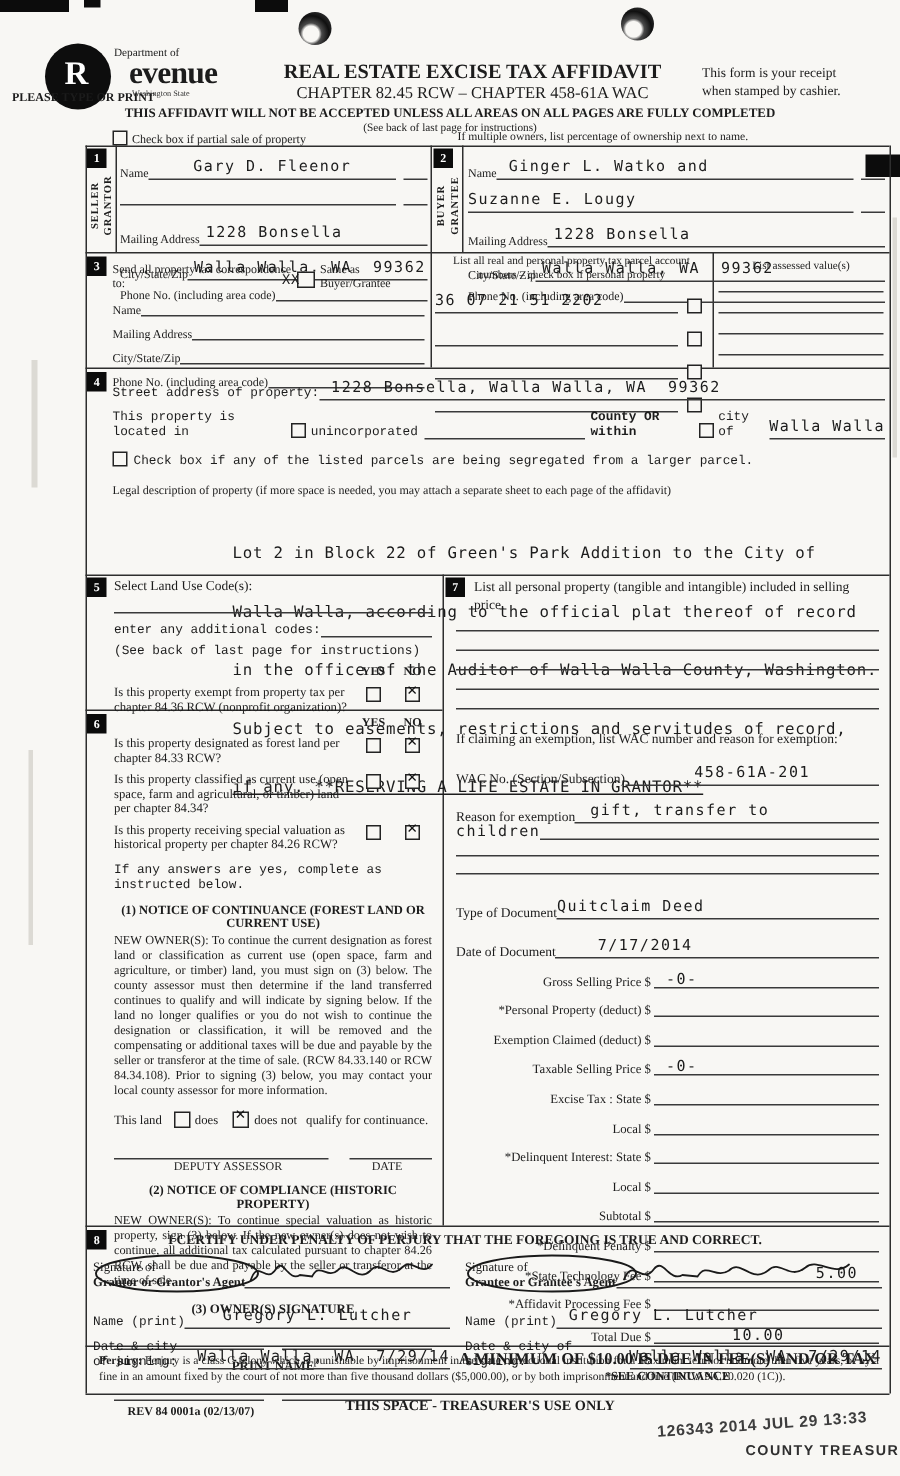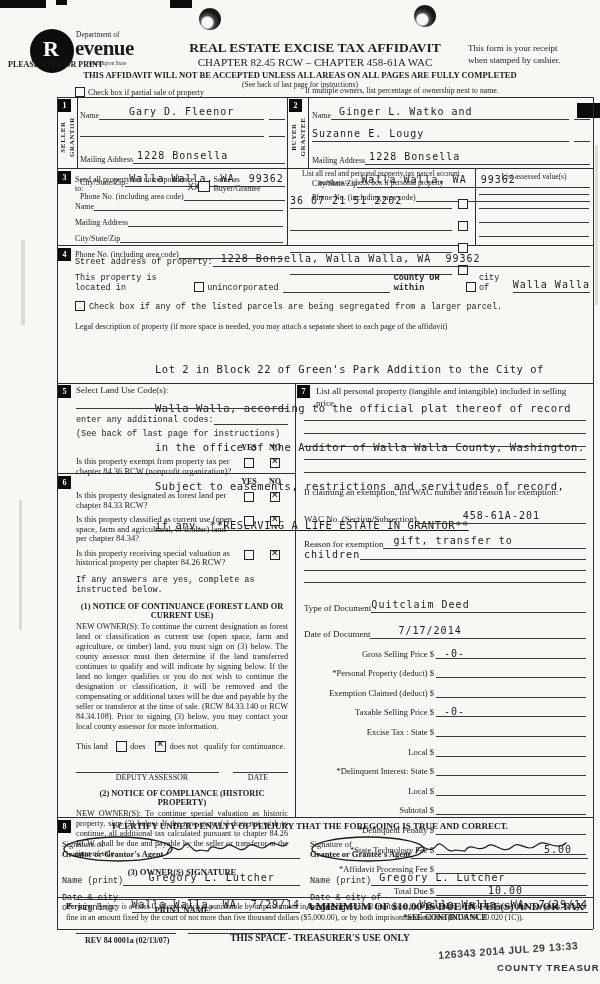--- a/index.html
+++ b/index.html
@@ -66,21 +66,21 @@
   <div class="smudge" style="left:595px;top:145px;width:3px;height:160px;"></div>
 
   <div class="punch" style="left:199px;top:8px;"></div>
   <div class="punch" style="left:414px;top:5px;"></div>
 
   <div class="abs" style="left:30px;top:27px;width:150px;height:52px;">
     <div class="abs" style="left:0;top:2px;width:44px;height:44px;border-radius:50%;background:#0d0d0d;">
       <span style="position:absolute;left:13px;top:7px;color:#fff;font-weight:bold;font-size:22px;font-family:'Liberation Serif',serif;">R</span>
     </div>
     <div class="abs" style="left:46px;top:3px;font-size:7.5px;">Department of</div>
-    <div class="abs" style="left:45px;top:9px;font-size:21px;font-weight:bold;letter-spacing:-.5px;">evenue</div>
+    <div class="abs" style="left:56px;top:9px;font-size:21px;font-weight:bold;letter-spacing:-.5px;">evenue</div>
     <div class="abs" style="left:58px;top:33px;font-size:5.5px;color:#333;">Washington State</div>
   </div>
   <div class="abs b" style="left:8px;top:60px;font-size:8px;">PLEASE TYPE OR PRINT</div>
 
   <div class="abs b ctr" style="left:150px;top:40px;width:330px;font-size:13.5px;">REAL ESTATE EXCISE TAX AFFIDAVIT</div>
   <div class="abs ctr" style="left:150px;top:56px;width:330px;font-size:11px;">CHAPTER 82.45 RCW – CHAPTER 458-61A WAC</div>
   <div class="abs b ctr" style="left:30px;top:70px;width:540px;font-size:8.6px;">THIS AFFIDAVIT WILL NOT BE ACCEPTED UNLESS ALL AREAS ON ALL PAGES ARE FULLY COMPLETED</div>
   <div class="abs" style="left:468px;top:42px;width:125px;font-size:9px;line-height:12px;">
     <div>This form is your receipt</div>
     <div>when stamped by cashier.</div>

